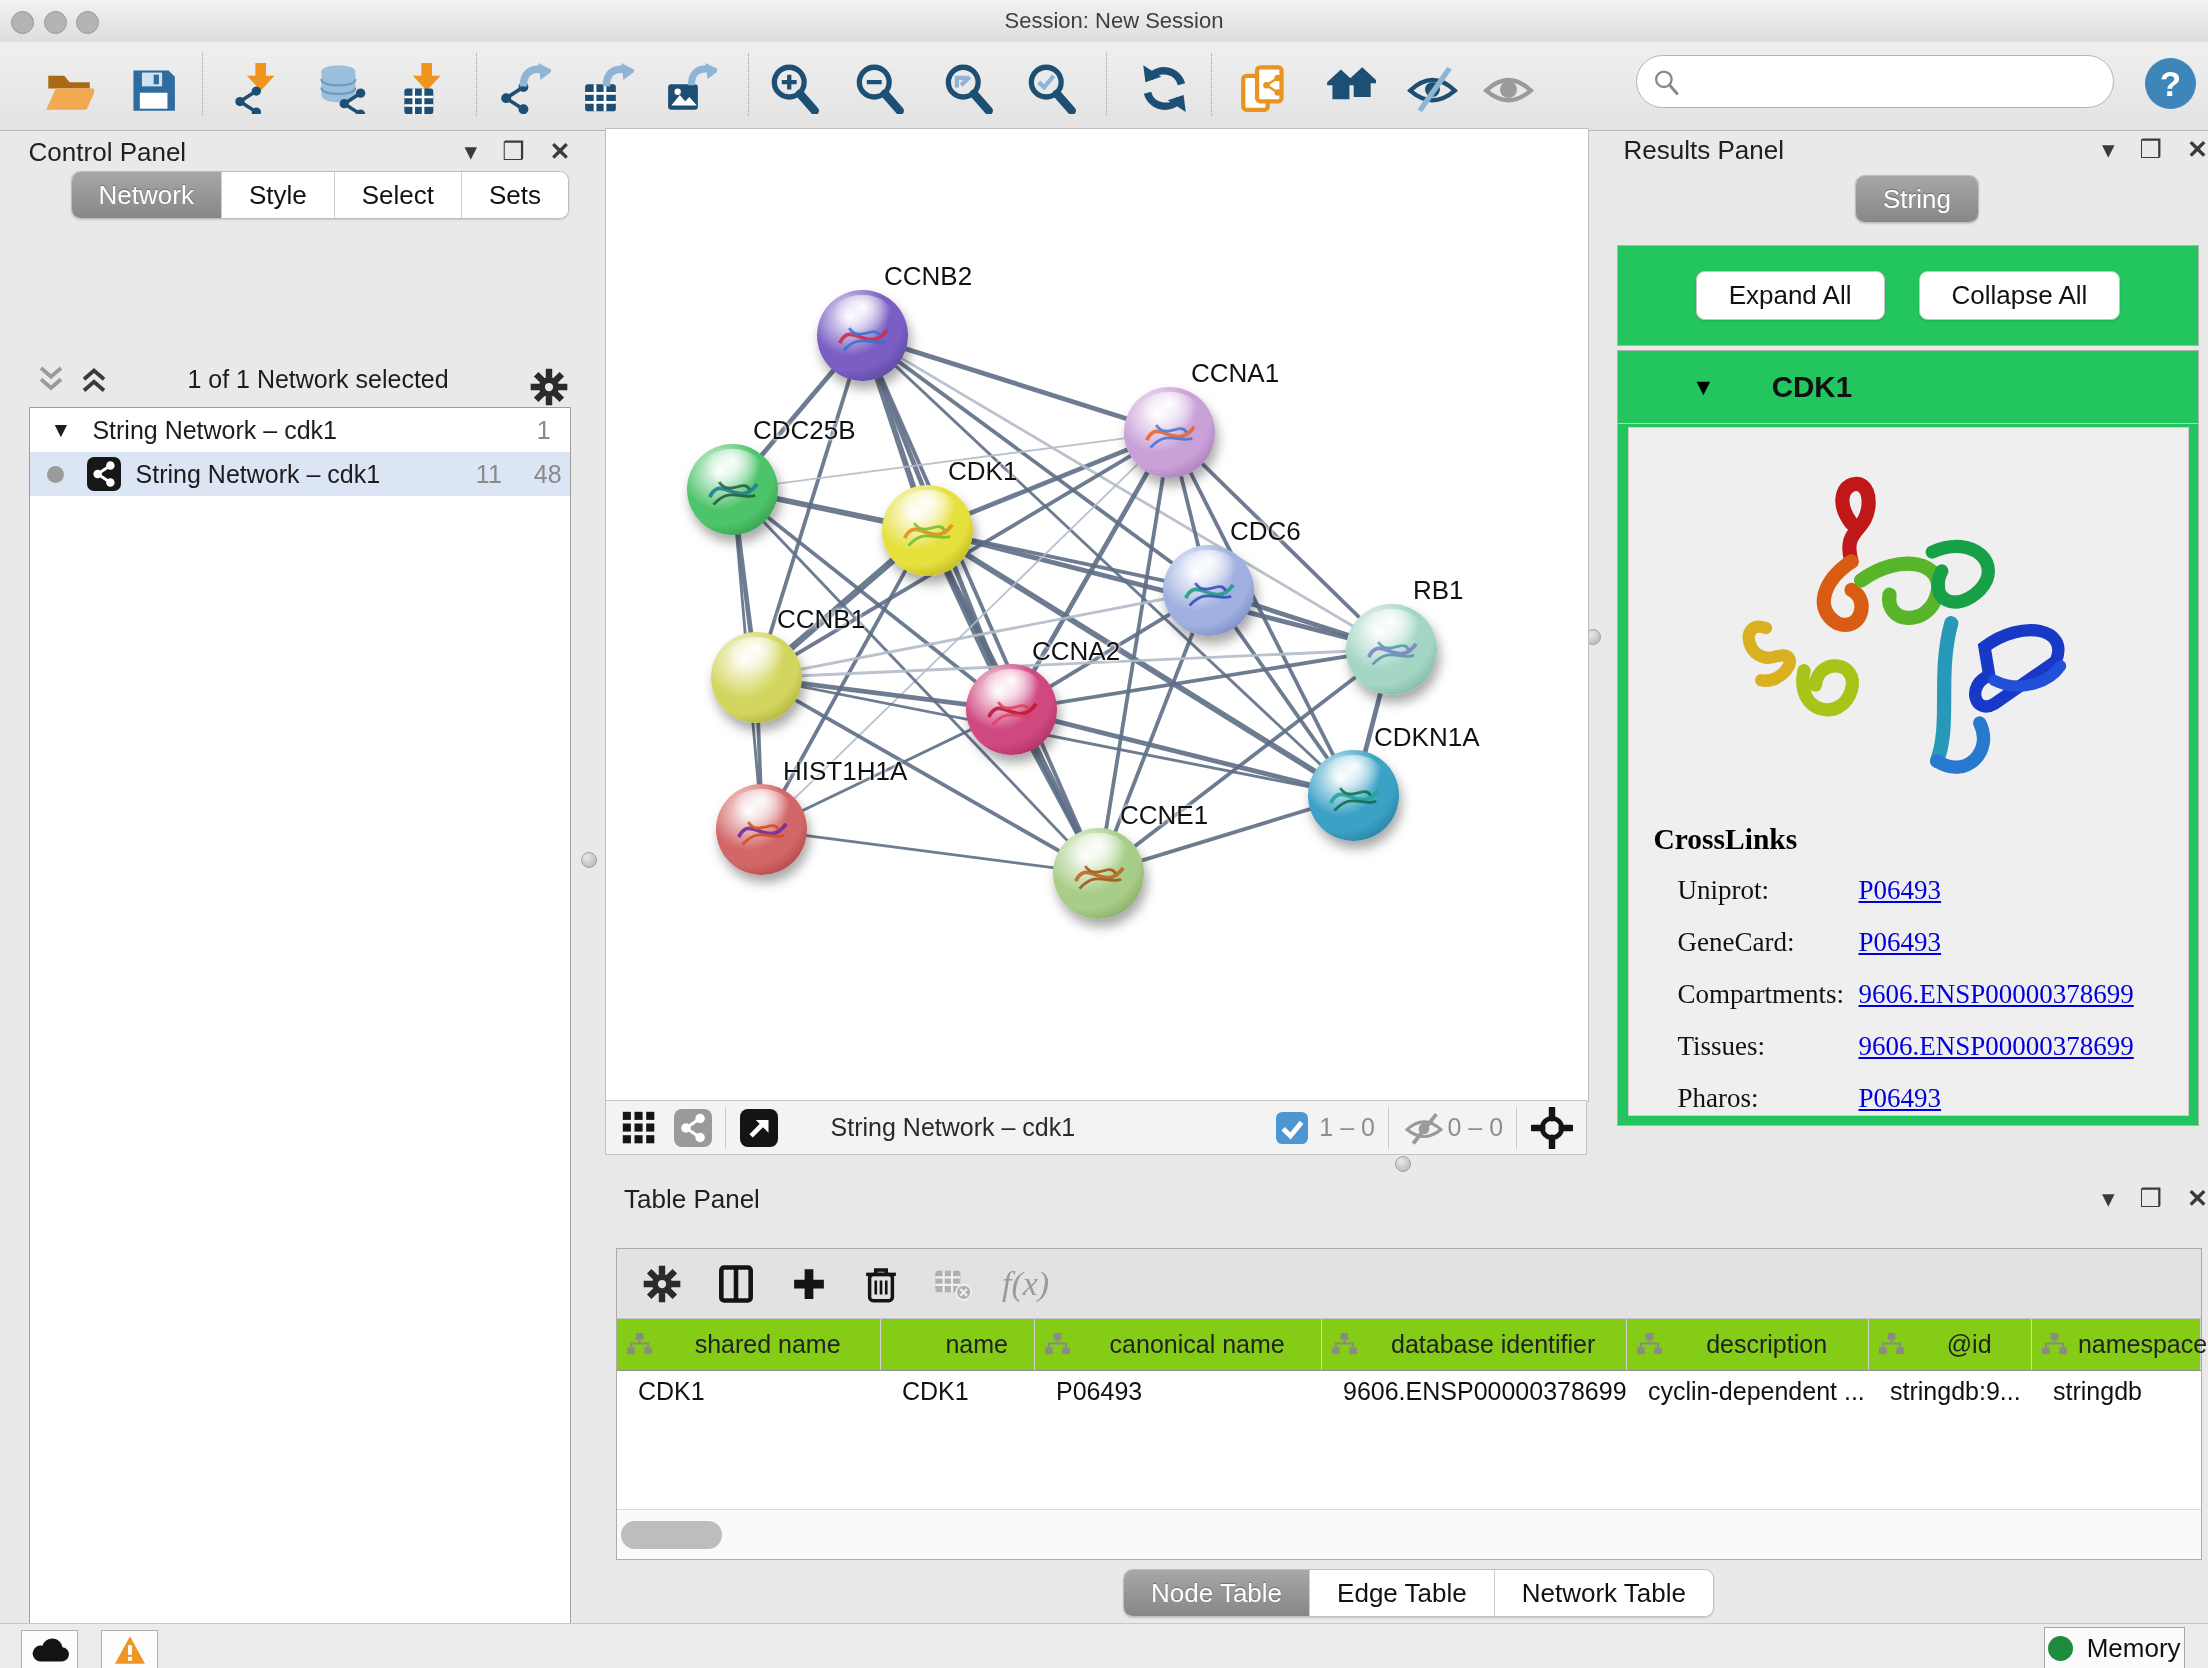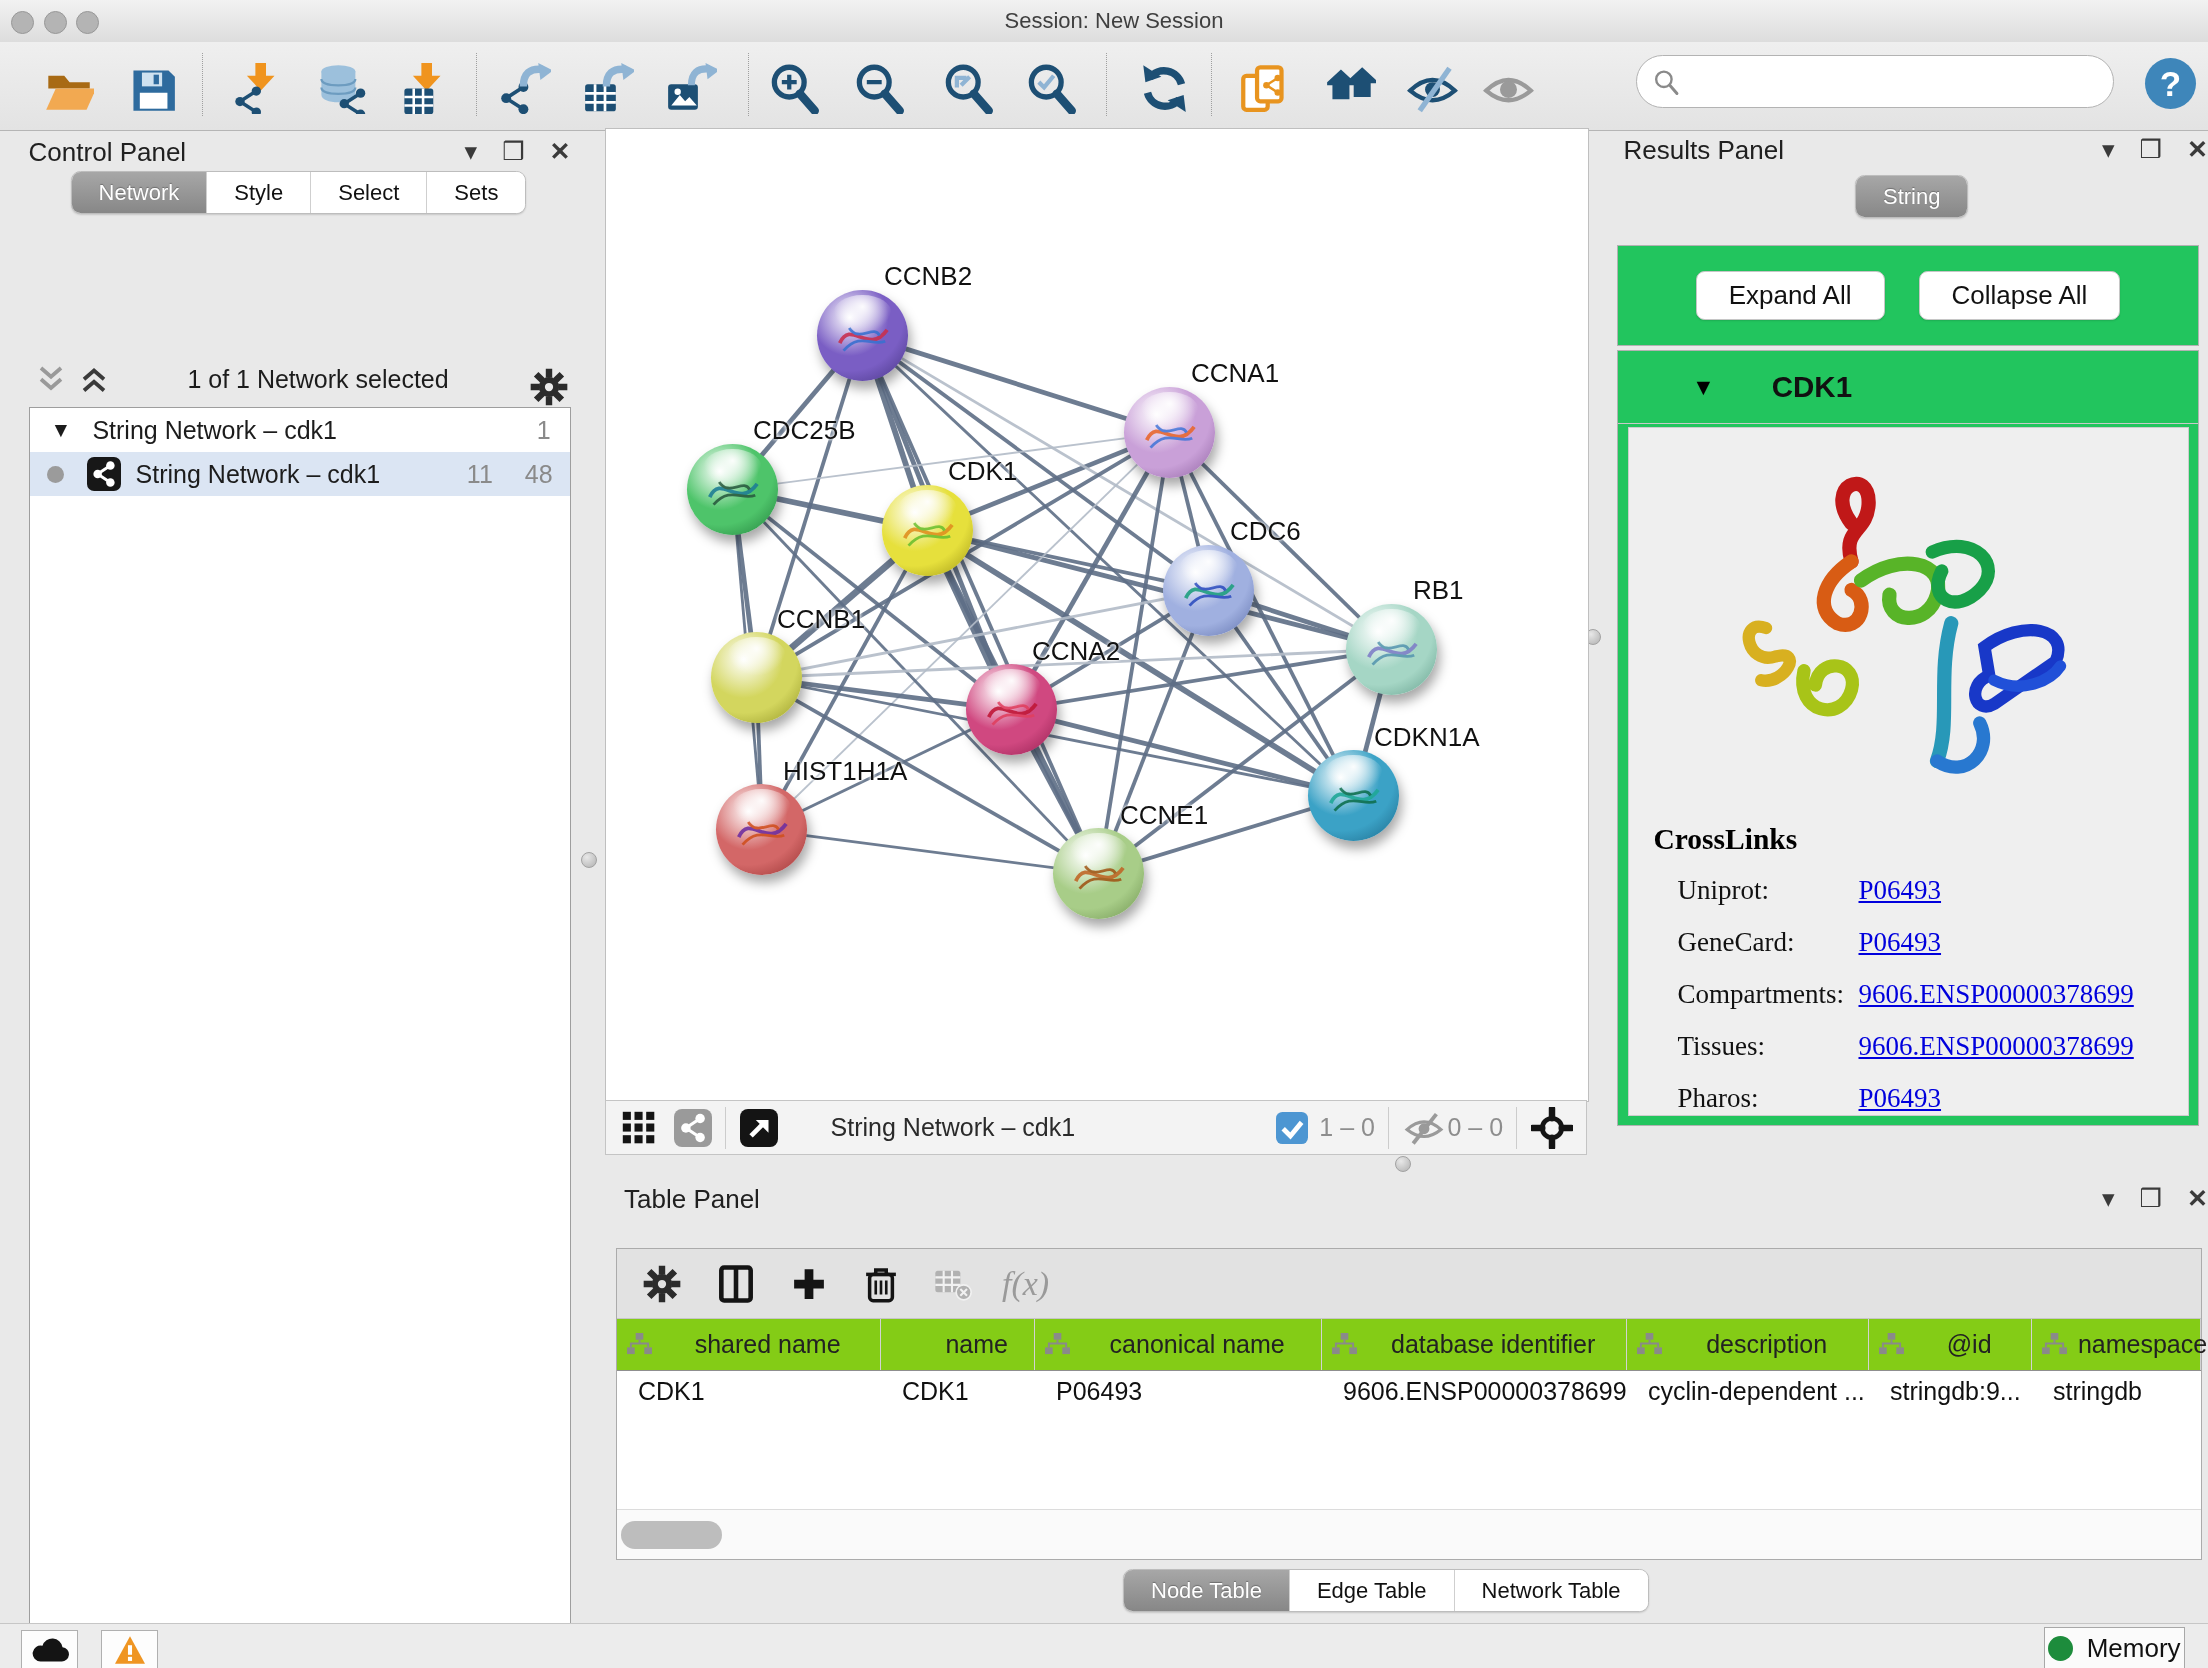--- a/index.html
+++ b/index.html
@@ -18,21 +18,21 @@
   .tb-sep{position:absolute;top:11.4px;width:0;height:63px;border-left:1.9px dotted #9f9f9f;}
   .searchbox{position:absolute;left:1636px;top:13.3px;width:478px;height:53px;background:#ffffff;border:1.9px solid #b3b3b3;border-radius:27px;display:flex;align-items:center;padding:0 15px;box-sizing:border-box;}
   .searchbox input{border:none;outline:none;flex:1;font-size:25px;margin-left:9.5px;background:transparent;font-family:"Liberation Sans",sans-serif;}
   .help-btn{position:absolute;left:2145px;top:16px;width:51px;height:51px;border-radius:50%;background:#3e86ba;color:#fff;font-size:35px;font-weight:bold;display:flex;align-items:center;justify-content:center;}
 
   
   .panel-title{font-size:26px;color:#202020;}
   .panel-btns{position:absolute;display:flex;gap:25px;color:#3a3a3a;font-size:25px;align-items:center;}
   .panel-btns span{cursor:default;}
   .seg-tabs{display:flex;border-radius:9.5px;overflow:hidden;border:1px solid #bdbdbd;background:#fff;box-shadow:0 1px 1.9px rgba(0,0,0,.15);}
-  .seg{padding:7.6px 27px;font-size:22px;color:#111;background:#fff;border-right:1px solid #cfcfcf;text-align:center;}
+  .seg{padding:7.6px 27px;font-size:26px;color:#111;background:#fff;border-right:1px solid #cfcfcf;text-align:center;}
   .seg:last-child{border-right:none;}
   .seg.active{background:linear-gradient(#a7a7a7,#878787);color:#fff;text-shadow:0 -1px 1px rgba(0,0,0,.3);}
 
   
   .cp-subbar{position:absolute;left:21px;top:236px;width:542px;height:42px;display:flex;}
   .cp-tree{position:absolute;left:21px;top:278px;width:540px;height:1297px;background:#ffffff;border:1.9px solid #9e9e9e;}
   .tree-row{position:relative;height:44px;display:flex;align-items:center;font-size:25px;color:#1c1c1c;}
   .tree-row.selected{background:#dbe5f3;}
   .tree-count{color:#8a8a8a;}
 
@@ -305,21 +305,21 @@
           <svg width="34" height="34" viewBox="0 0 48 48">
               <rect width="48" height="48" rx="10" fill="#171717"></rect>
               <circle cx="15" cy="24" r="6" fill="#fff"></circle>
               <circle cx="33" cy="12" r="6" fill="#fff"></circle>
               <circle cx="33" cy="36" r="6" fill="#fff"></circle>
               <path d="M15 24L33 12M15 24l18 12" stroke="#fff" stroke-width="4"></path>
             </svg>
         </span>
         <span style="margin-left:15px">String Network – cdk1</span>
         <span class="tree-count" style="margin-left:auto">11</span>
-        <span class="tree-count" style="margin-left:32px;margin-right:17px">48</span>
+        <span class="tree-count" style="margin-left:32px;margin-right:8px">48</span>
       </div>
     </div>
   </div>
 
   <span class="grip-dot" style="left:581px;top:852px"></span>
   <span class="grip-dot" style="left:1585px;top:629px"></span>
   <span class="grip-dot" style="left:1395px;top:1156px"></span>
 
   <div class="abs net-canvas" id="net-canvas">
       <svg width="982" height="972" viewBox="0 0 1032 1022" style="position:absolute;left:0;top:0">

